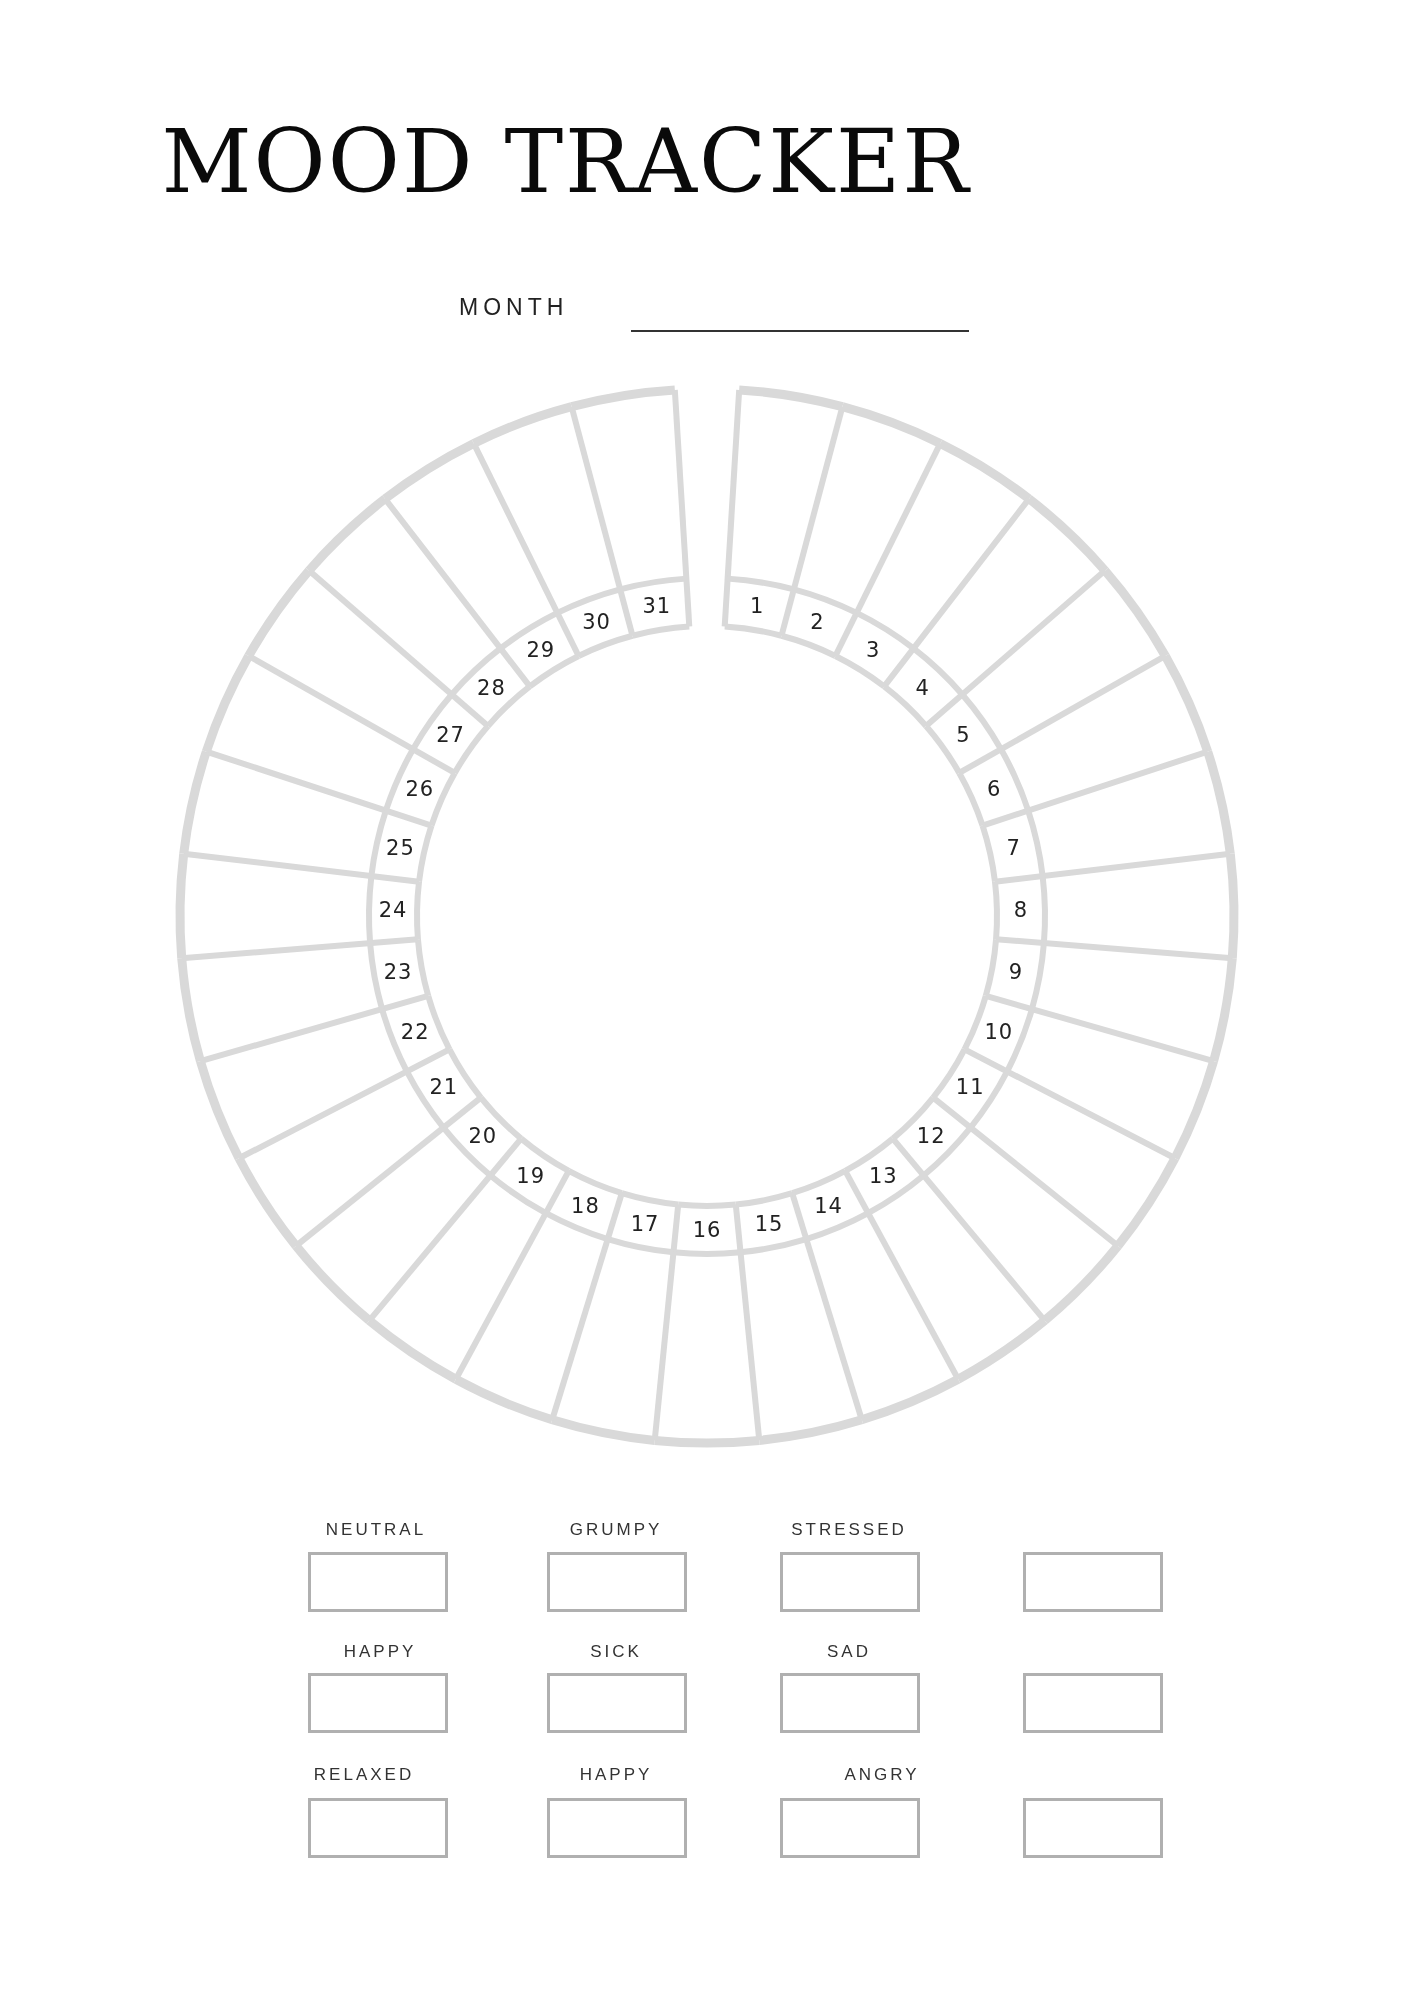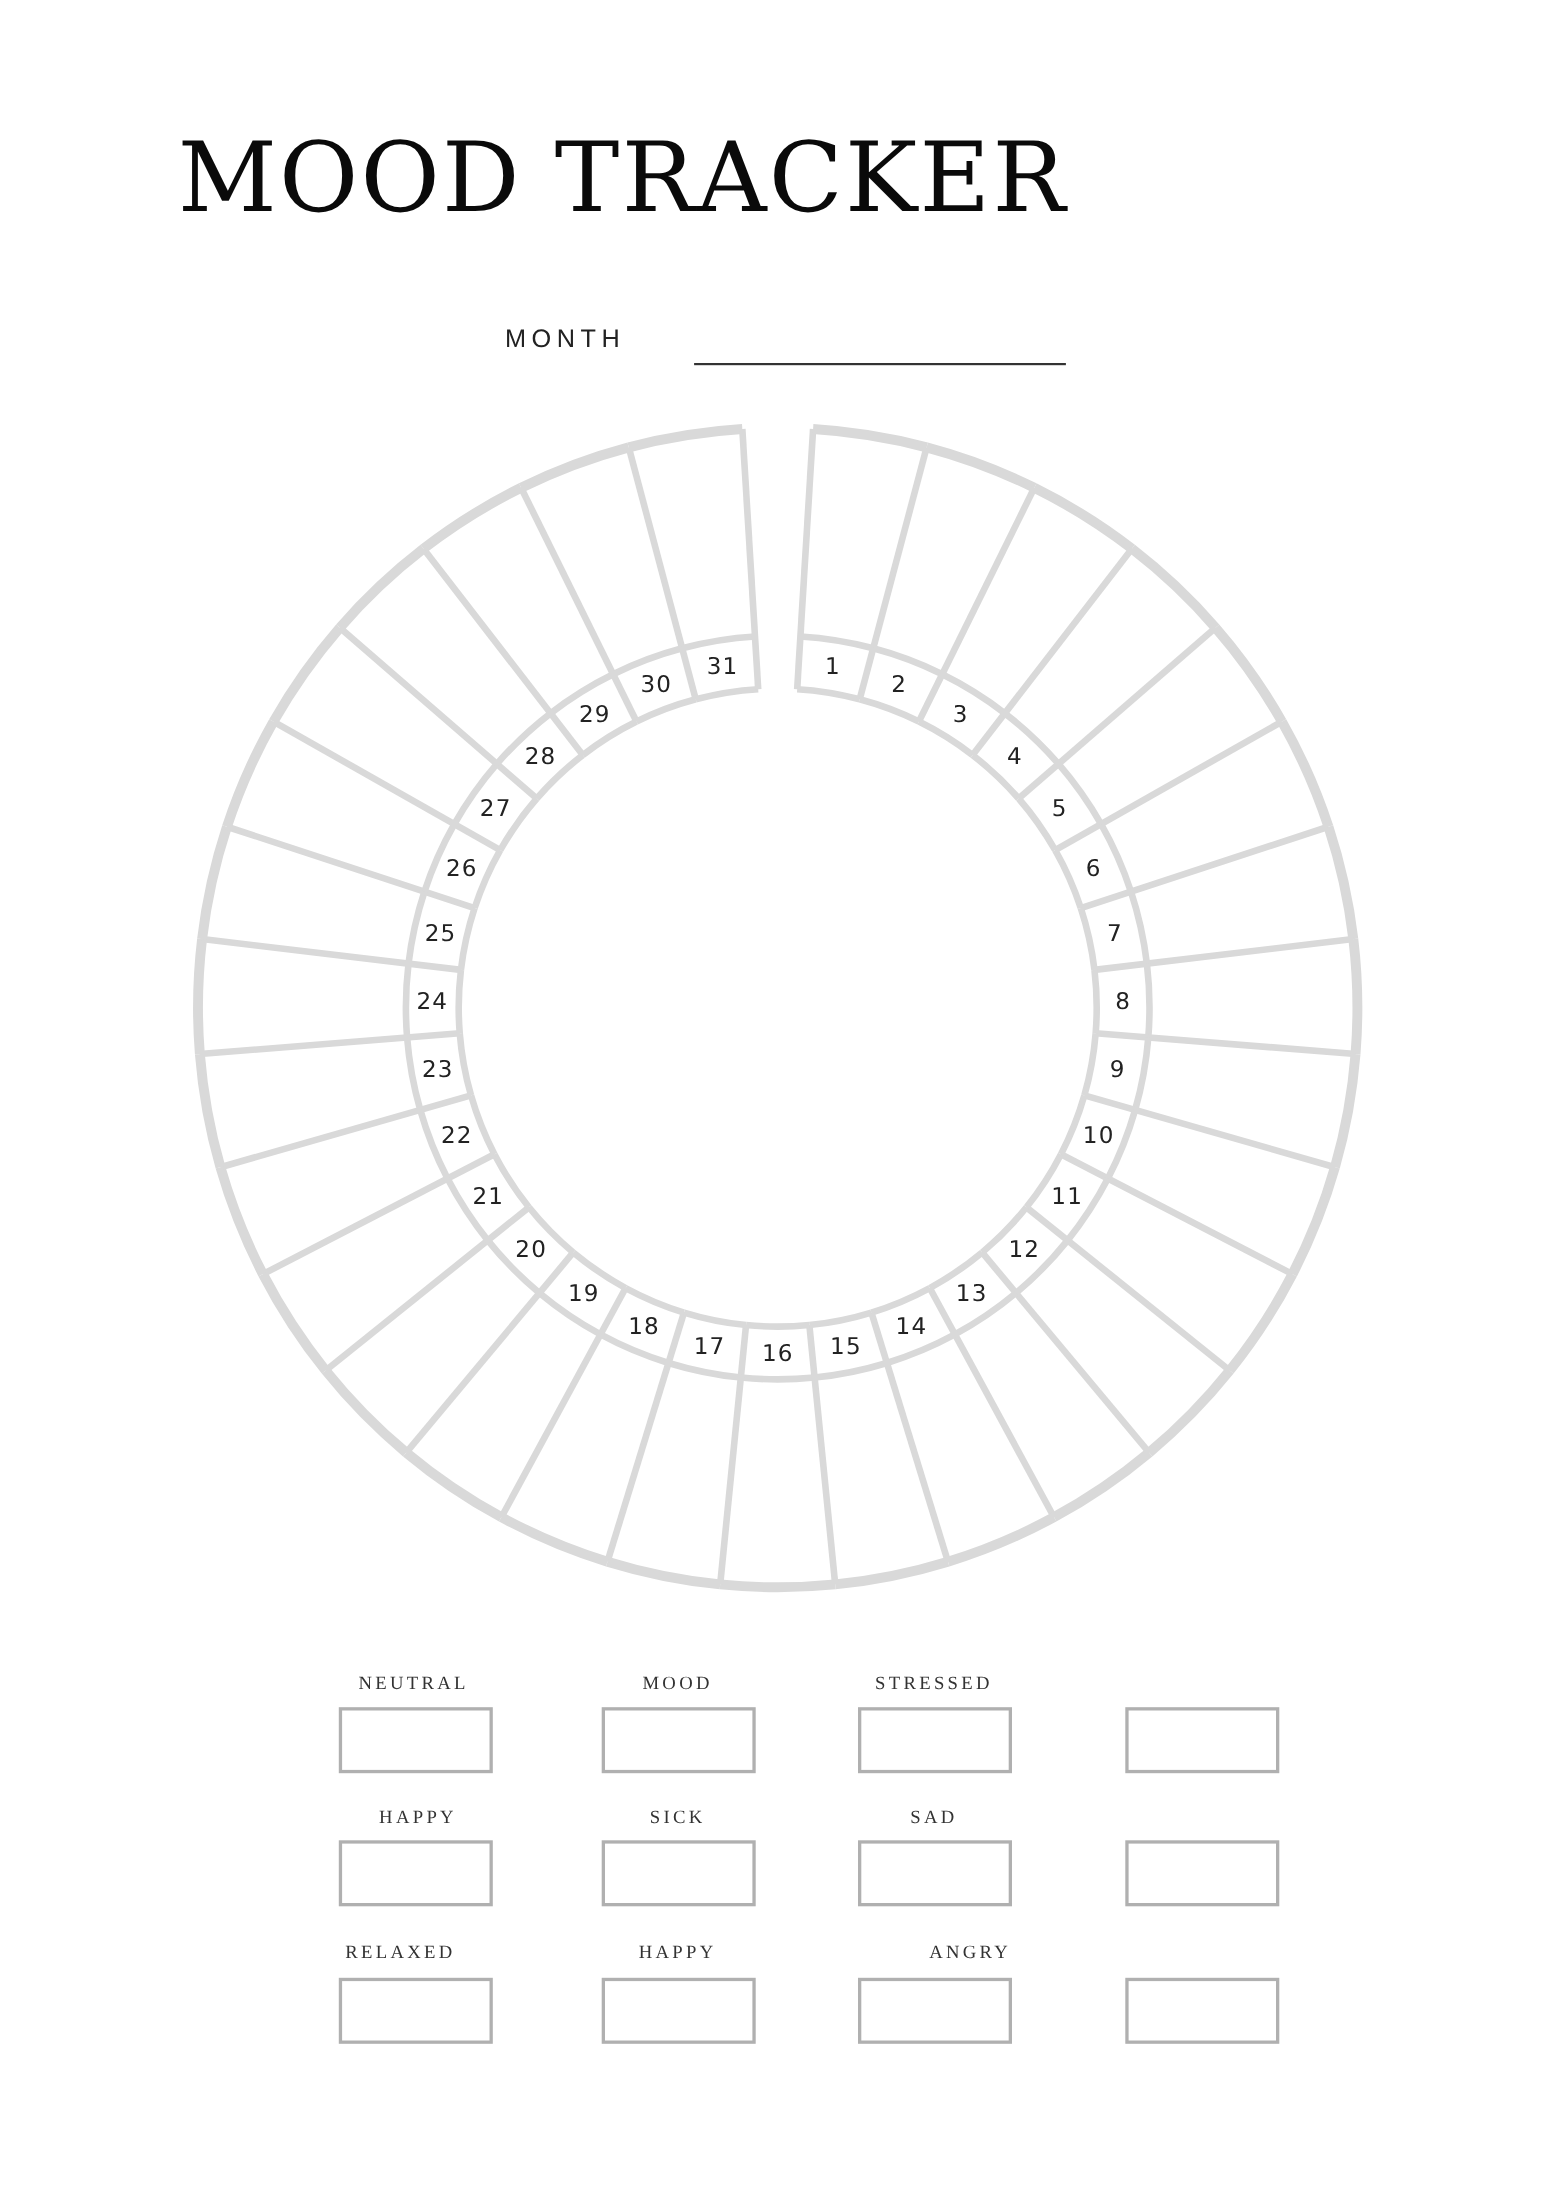--- a/index.html
+++ b/index.html
@@ -19,21 +19,21 @@
     position: absolute; left: 631px; top: 330px; width: 338px; height: 0;
     border-top: 2px solid #333333;
   }
   .wheel { position: absolute; left: 0; top: 0; }
   .day-num {
     font-family: "DejaVu Sans", "Liberation Sans", sans-serif;
     font-size: 21px; fill: #222222; letter-spacing: 1px;
   }
   .legend-label {
     position: absolute; width: 200px; text-align: center;
-    font-family: Liberation Serif, serif;
+    font-family: Liberation Sans, sans-serif;
     font-size: 17px; letter-spacing: 3px; color: #333333; line-height: 1;
   }
   .legend-box {
     position: absolute; width: 134px; height: 54px;
     border: 3px solid #b0b0b0; box-sizing: content-box; background: #fff;
   }
 </style>
 </head>
 <body>
 
@@ -293,21 +293,21 @@
         <text x="656.832209552563" y="613.0335618141505" text-anchor="middle" class="day-num">31</text>
       </g>
       <line x1="689.2959235348912" y1="626.5409084576586" x2="674.82741966513" y2="389.9829612316761" stroke="#d9d9d9" stroke-width="6"></line>
     </g>
 </svg>
 
 <div id="legend">
 
   <div class="legend-label" style="left:276px; top:1521px;">NEUTRAL</div>
   <div class="legend-box" style="left:308px; top:1552px;"></div>
-  <div class="legend-label" style="left:516px; top:1521px;">MOOD</div>
+  <div class="legend-label" style="left:516px; top:1521px;">GRUMPY</div>
   <div class="legend-box" style="left:547px; top:1552px;"></div>
   <div class="legend-label" style="left:749px; top:1521px;">STRESSED</div>
   <div class="legend-box" style="left:780px; top:1552px;"></div>
   <div class="legend-label" style="left:992px; top:1521px;"></div>
   <div class="legend-box" style="left:1023px; top:1552px;"></div>
 
   <div class="legend-label" style="left:280px; top:1643px;">HAPPY</div>
   <div class="legend-box" style="left:308px; top:1673px;"></div>
   <div class="legend-label" style="left:516px; top:1643px;">SICK</div>
   <div class="legend-box" style="left:547px; top:1673px;"></div>

